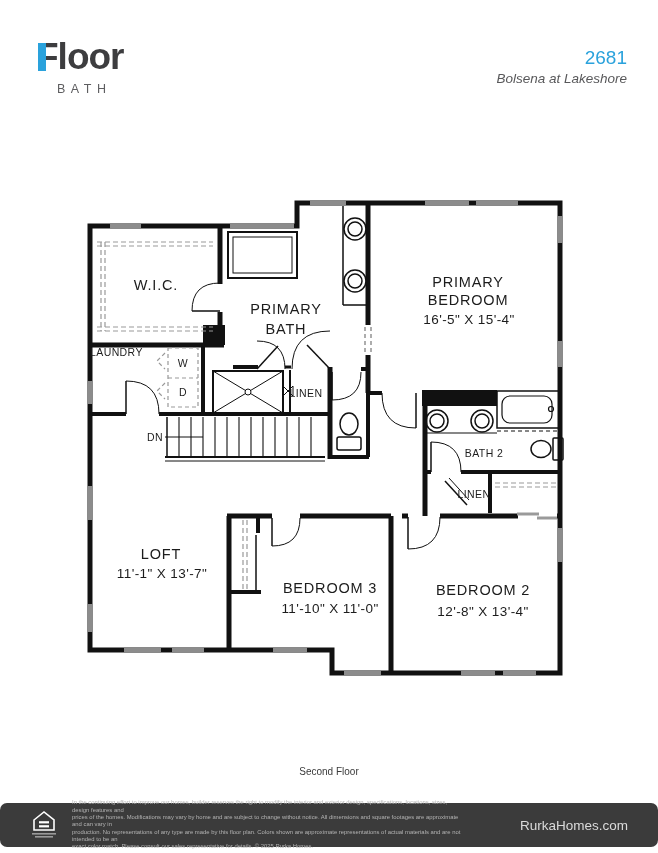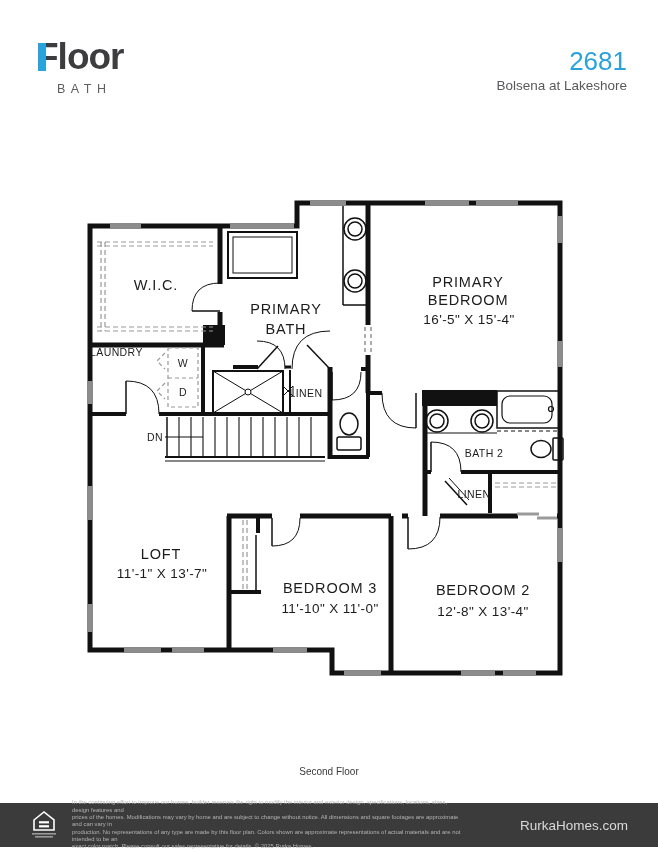--- a/index.html
+++ b/index.html
@@ -14,37 +14,37 @@
   .brand {
     font-size:37px; font-weight:bold; color:#3d3d3f; letter-spacing:-1px; line-height:1;
   }
   .brand-bar {
     position:absolute; left:2px; top:5px; width:8px; height:28px;
   }
   .brand-sub {
     margin-top:7px; padding-left:21px; font-size:12.5px; letter-spacing:5.5px; color:#5e5e60;
   }
   .header-right { position:absolute; right:31px; top:48px; text-align:right; }
-  .plan-number { font-size:26px; line-height:1; }
-  .community { margin-top:4px; font-size:13.5px; color:#58585a; }
+  .plan-number { font-size:19px; line-height:1; }
+  .community { margin-top:4px; font-size:13.5px; color:#58585a;font-style:italic; }
   
   .plan-svg { position:absolute; left:85px; top:195px; }
   .plan-svg text { fill:#1c1c1c; }
   .room-label { font-size:14.5px; letter-spacing:0.8px; }
   .room-dims  { font-size:13.5px; letter-spacing:0.4px; }
   .small-label { font-size:10.5px; letter-spacing:0.4px; }
   
   .floor-caption {
     position:absolute; top:766px; left:0; width:100%;
     text-align:center; font-size:10px; color:#3a3a3a;
   }
   
   .footer {
     position:absolute; left:0; top:803px; width:658px; height:44px;
-    background:#3b3b3b; display:flex; align-items:center;
+    background:#3b3b3b; display:flex; align-items:center;border-radius:7px;
   }
   .eho { margin-left:31px; flex:0 0 auto; }
   .disclaimer {
     margin-left:15px; width:392px; font-size:5.9px; line-height:7.3px; color:#b3b3b3;
   }
   .website { margin-left:auto; margin-right:30px; font-size:13.5px; color:#dadada; }
 </style>
 </head>
 <body>
 

